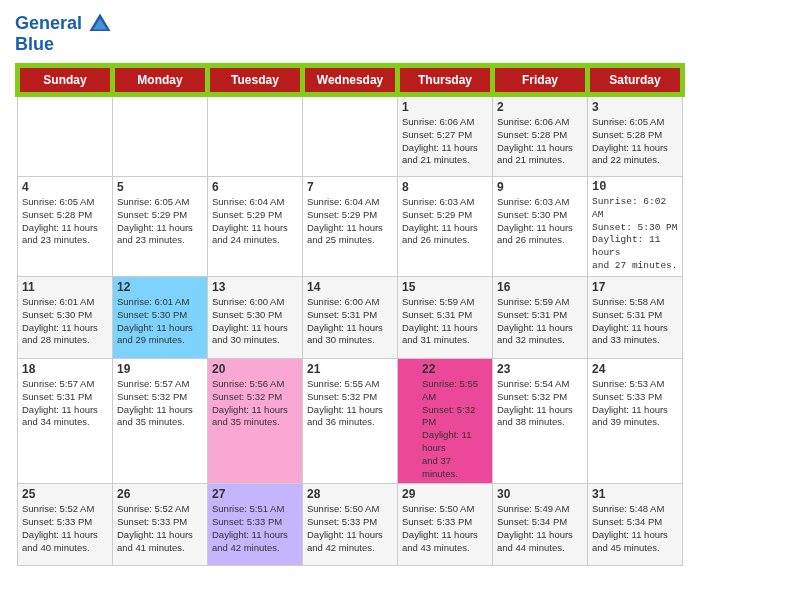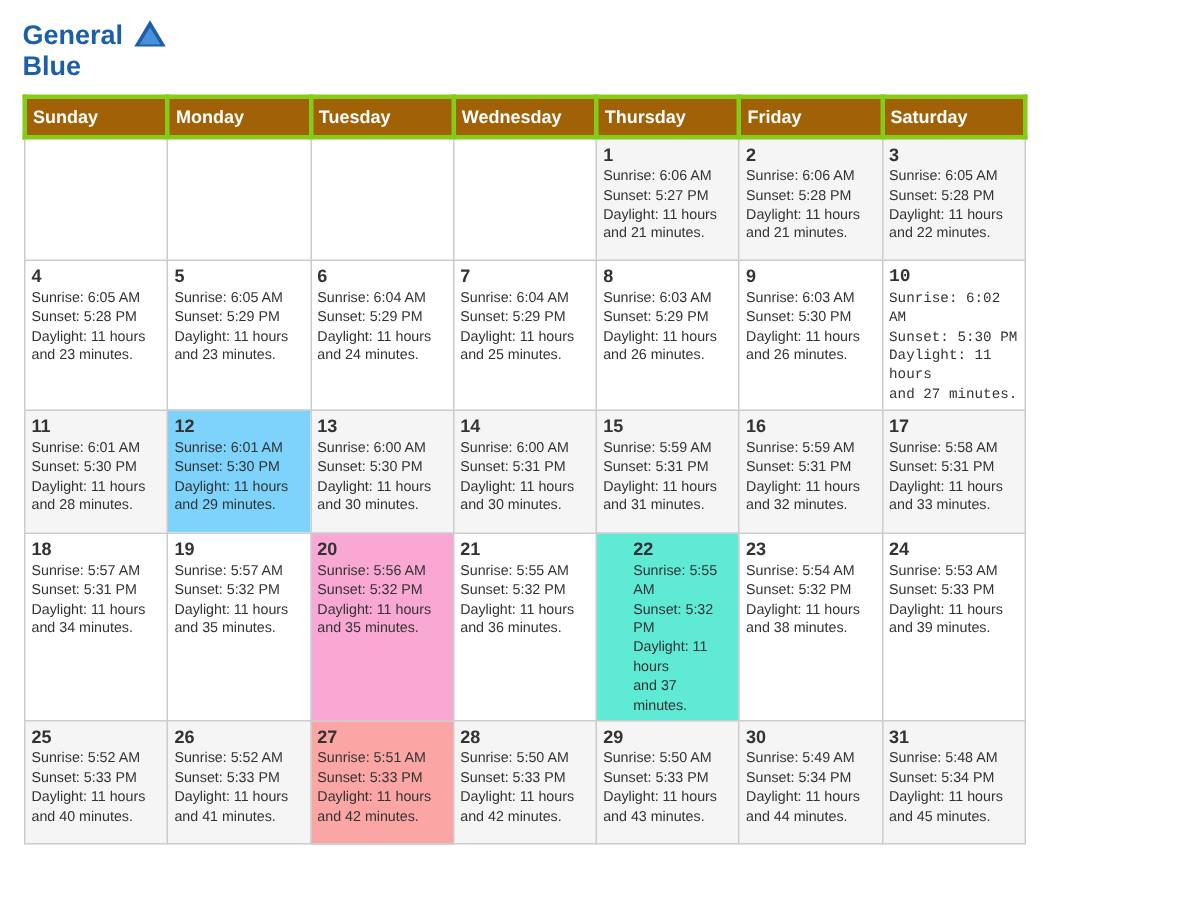--- a/index.html
+++ b/index.html
@@ -50,27 +50,27 @@
     .subtitle {
       font-size: 16px;
       color: #555;
     }
     .calendar {
       width: 100%;
       border-collapse: collapse;
       font-size: 10px;
     }
     .calendar thead th {
-      background: #a16207;
+      background: #b91c1c;
       color: #fff;
       padding: 5px 4px;
-      text-align: left;
+      text-align: center;
       font-size: 12px;
       font-weight: bold;
-      border: 3px solid #84cc16;
+      border: 5px solid #84cc16;
     }
     .calendar tbody td {
       border: 1px solid #ccc;
       vertical-align: top;
       padding: 3px 4px;
       width: calc(100% / 7);
       height: 82px;
       background: #fff;
     }
     .calendar tbody tr:nth-child(odd) td {
@@ -221,21 +221,21 @@
             <div class="day-info">Sunrise: 5:57 AM<br>Sunset: 5:32 PM<br>Daylight: 11 hours<br>and 35 minutes.</div>
           </td>
           <td style="background: #f9a8d4;">
             <span class="day-num">20</span>
             <div class="day-info">Sunrise: 5:56 AM<br>Sunset: 5:32 PM<br>Daylight: 11 hours<br>and 35 minutes.</div>
           </td>
           <td style="background: rgb(255, 255, 255);">
             <span class="day-num">21</span>
             <div class="day-info">Sunrise: 5:55 AM<br>Sunset: 5:32 PM<br>Daylight: 11 hours<br>and 36 minutes.</div>
           </td>
-          <td style="background: #5eead4; padding-left: 24px;">
+          <td style="background: #ec4899; padding-left: 24px;">
             <span class="day-num">22</span>
             <div class="day-info">Sunrise: 5:55 AM<br>Sunset: 5:32 PM<br>Daylight: 11 hours<br>and 37 minutes.</div>
           </td>
           <td style="background: rgb(255, 255, 255);">
             <span class="day-num">23</span>
             <div class="day-info">Sunrise: 5:54 AM<br>Sunset: 5:32 PM<br>Daylight: 11 hours<br>and 38 minutes.</div>
           </td>
           <td style="background: rgb(255, 255, 255);">
             <span class="day-num">24</span>
             <div class="day-info">Sunrise: 5:53 AM<br>Sunset: 5:33 PM<br>Daylight: 11 hours<br>and 39 minutes.</div>
@@ -243,21 +243,21 @@
         </tr>
         <tr>
           <td style="background: rgb(245, 245, 245);">
             <span class="day-num">25</span>
             <div class="day-info">Sunrise: 5:52 AM<br>Sunset: 5:33 PM<br>Daylight: 11 hours<br>and 40 minutes.</div>
           </td>
           <td style="background: rgb(245, 245, 245);">
             <span class="day-num">26</span>
             <div class="day-info">Sunrise: 5:52 AM<br>Sunset: 5:33 PM<br>Daylight: 11 hours<br>and 41 minutes.</div>
           </td>
-          <td style="background: #fca5a5;">
+          <td style="background: #c4b5fd;">
             <span class="day-num">27</span>
             <div class="day-info">Sunrise: 5:51 AM<br>Sunset: 5:33 PM<br>Daylight: 11 hours<br>and 42 minutes.</div>
           </td>
           <td style="background: rgb(245, 245, 245);">
             <span class="day-num">28</span>
             <div class="day-info">Sunrise: 5:50 AM<br>Sunset: 5:33 PM<br>Daylight: 11 hours<br>and 42 minutes.</div>
           </td>
           <td style="background: rgb(245, 245, 245);">
             <span class="day-num">29</span>
             <div class="day-info">Sunrise: 5:50 AM<br>Sunset: 5:33 PM<br>Daylight: 11 hours<br>and 43 minutes.</div>

